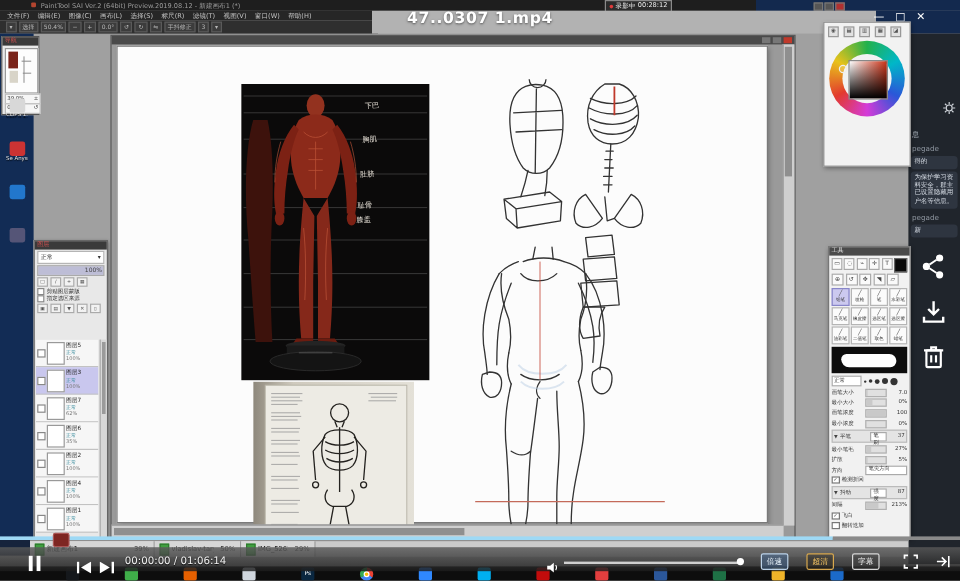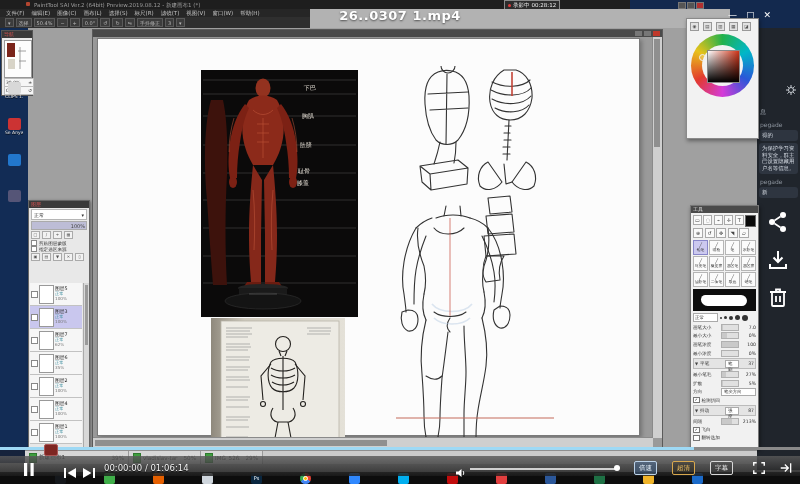--- a/index.html
+++ b/index.html
@@ -185,21 +185,21 @@
     <div class="tbw">0.0°</div>
     <div class="tbw">↺</div>
     <div class="tbw">↻</div>
     <div class="tbw">⇋</div>
     <div class="tbw">手抖修正</div>
     <div class="tbw">3</div>
     <div class="tbw">▾</div>
   </div>
   <div class="abs" id="gray-band"></div>
   <div class="abs navy" id="navy-tr"></div>
-  <div class="abs" id="video-title">26..0307 1.mp4</div>
+  <div class="abs" id="video-title">47..0307 1.mp4</div>
   <div class="abs" id="player-winctl">
     <span>—</span>
     <span>□</span>
     <span>✕</span>
   </div>
 
   <div class="abs" id="desktop-left"></div>
   <div class="abs" id="navigator">
     <div id="nav-title">导航</div>
     <div id="nav-thumb">

